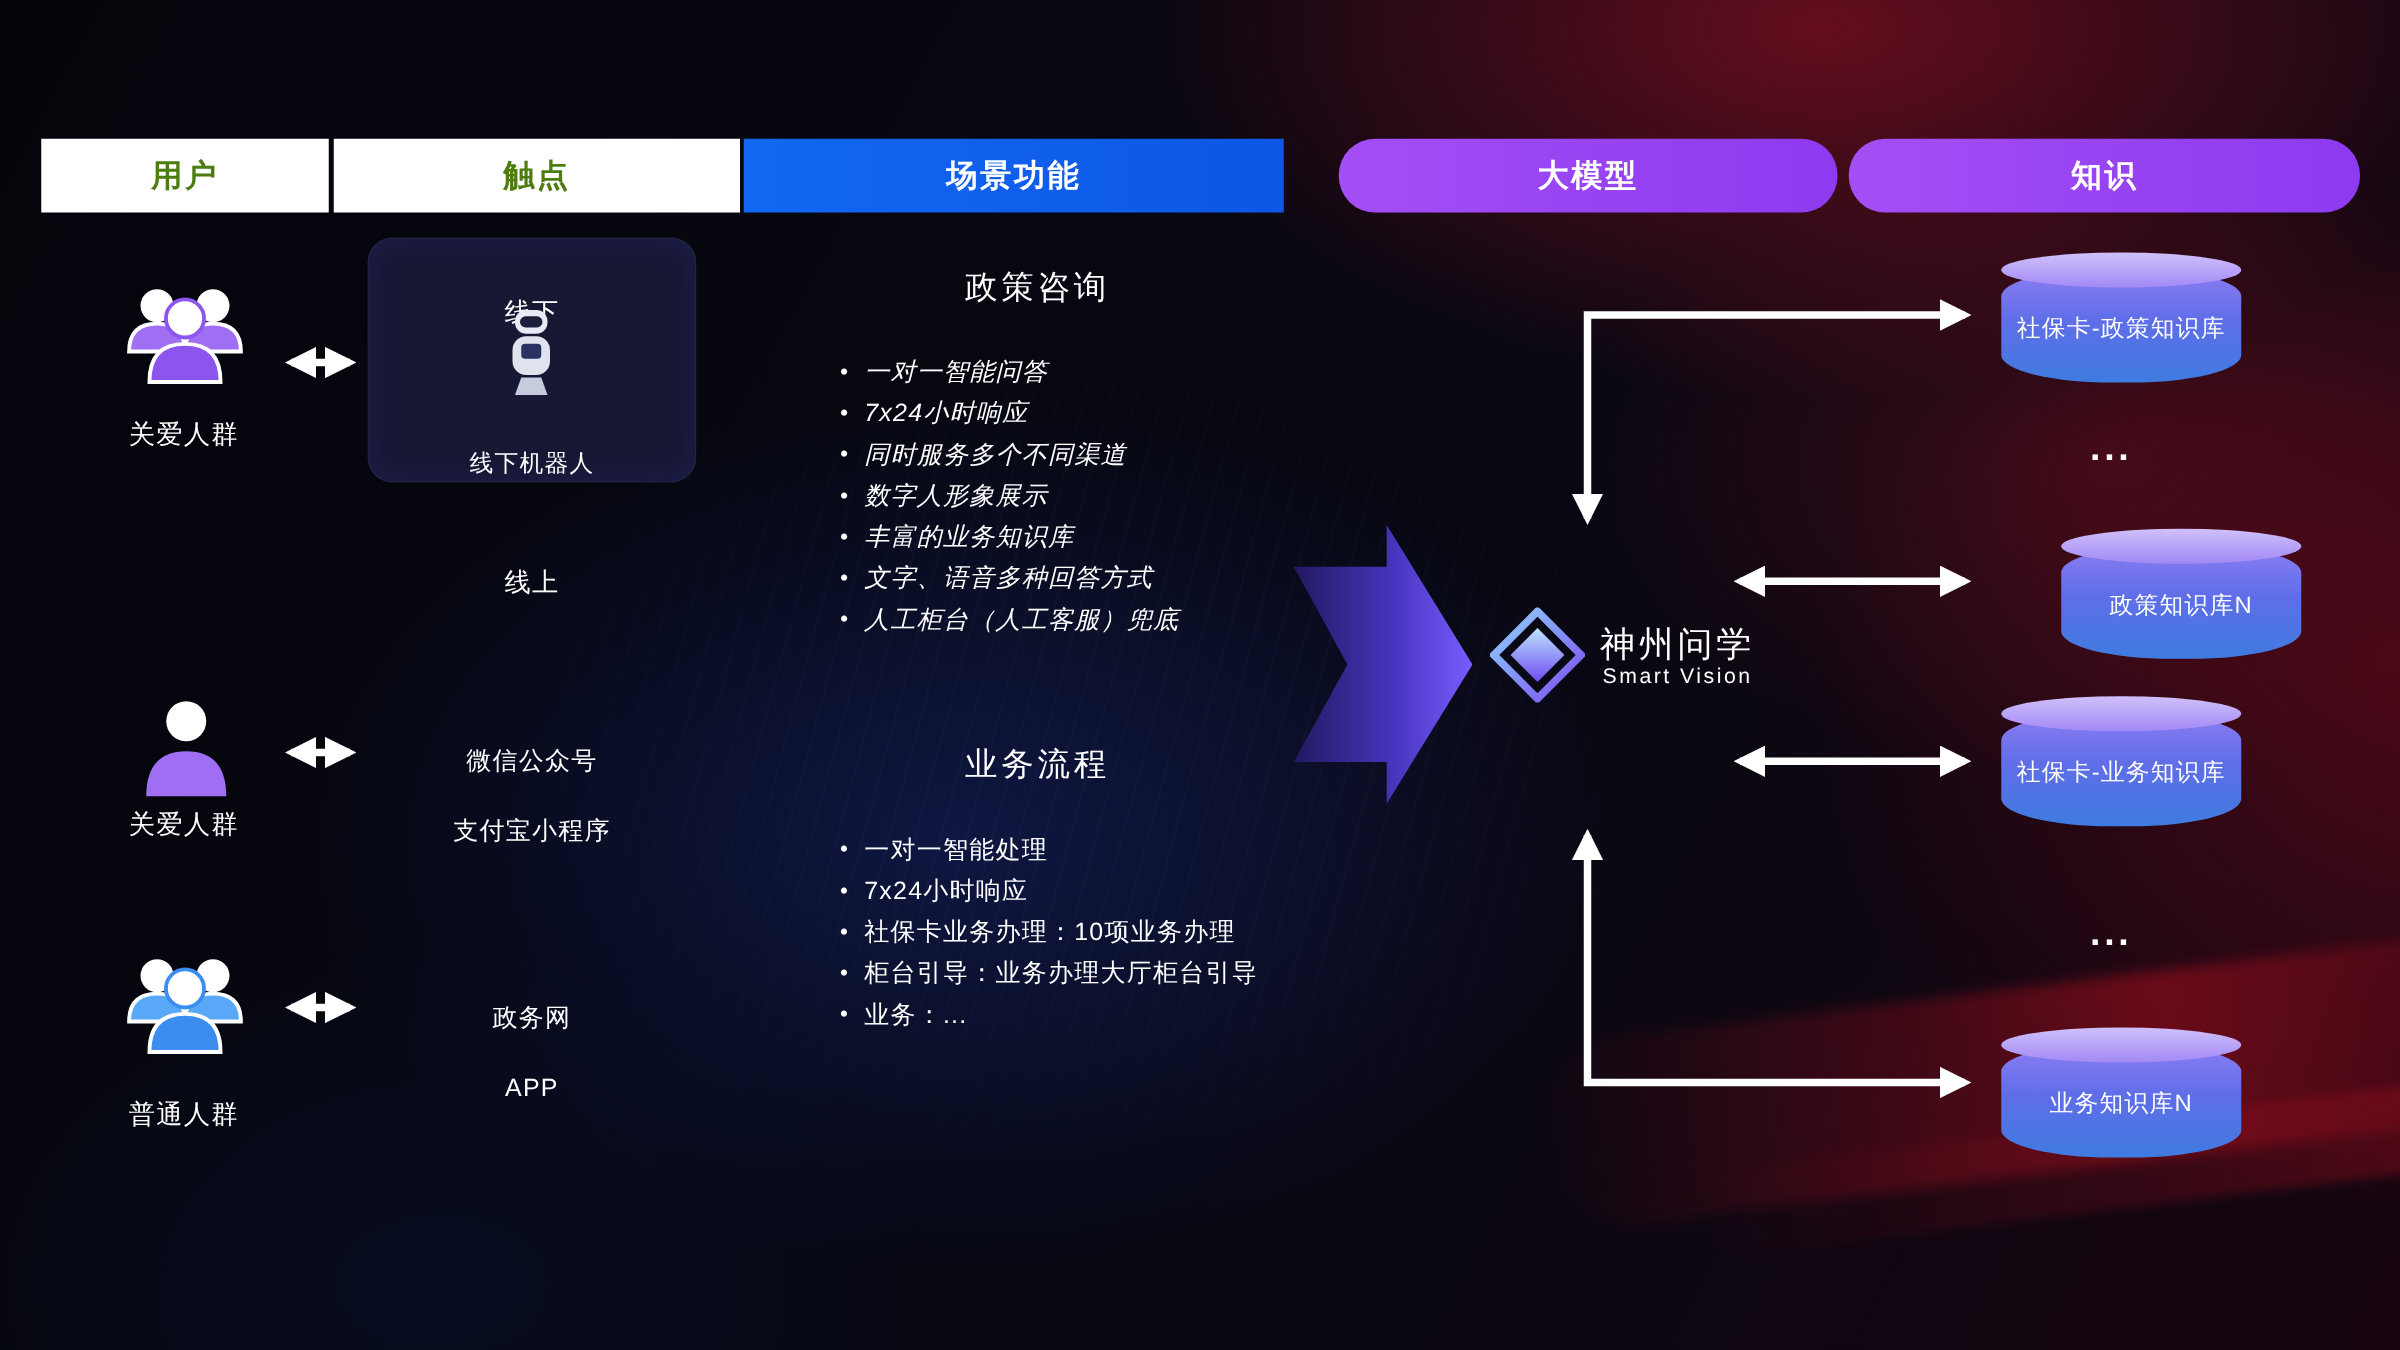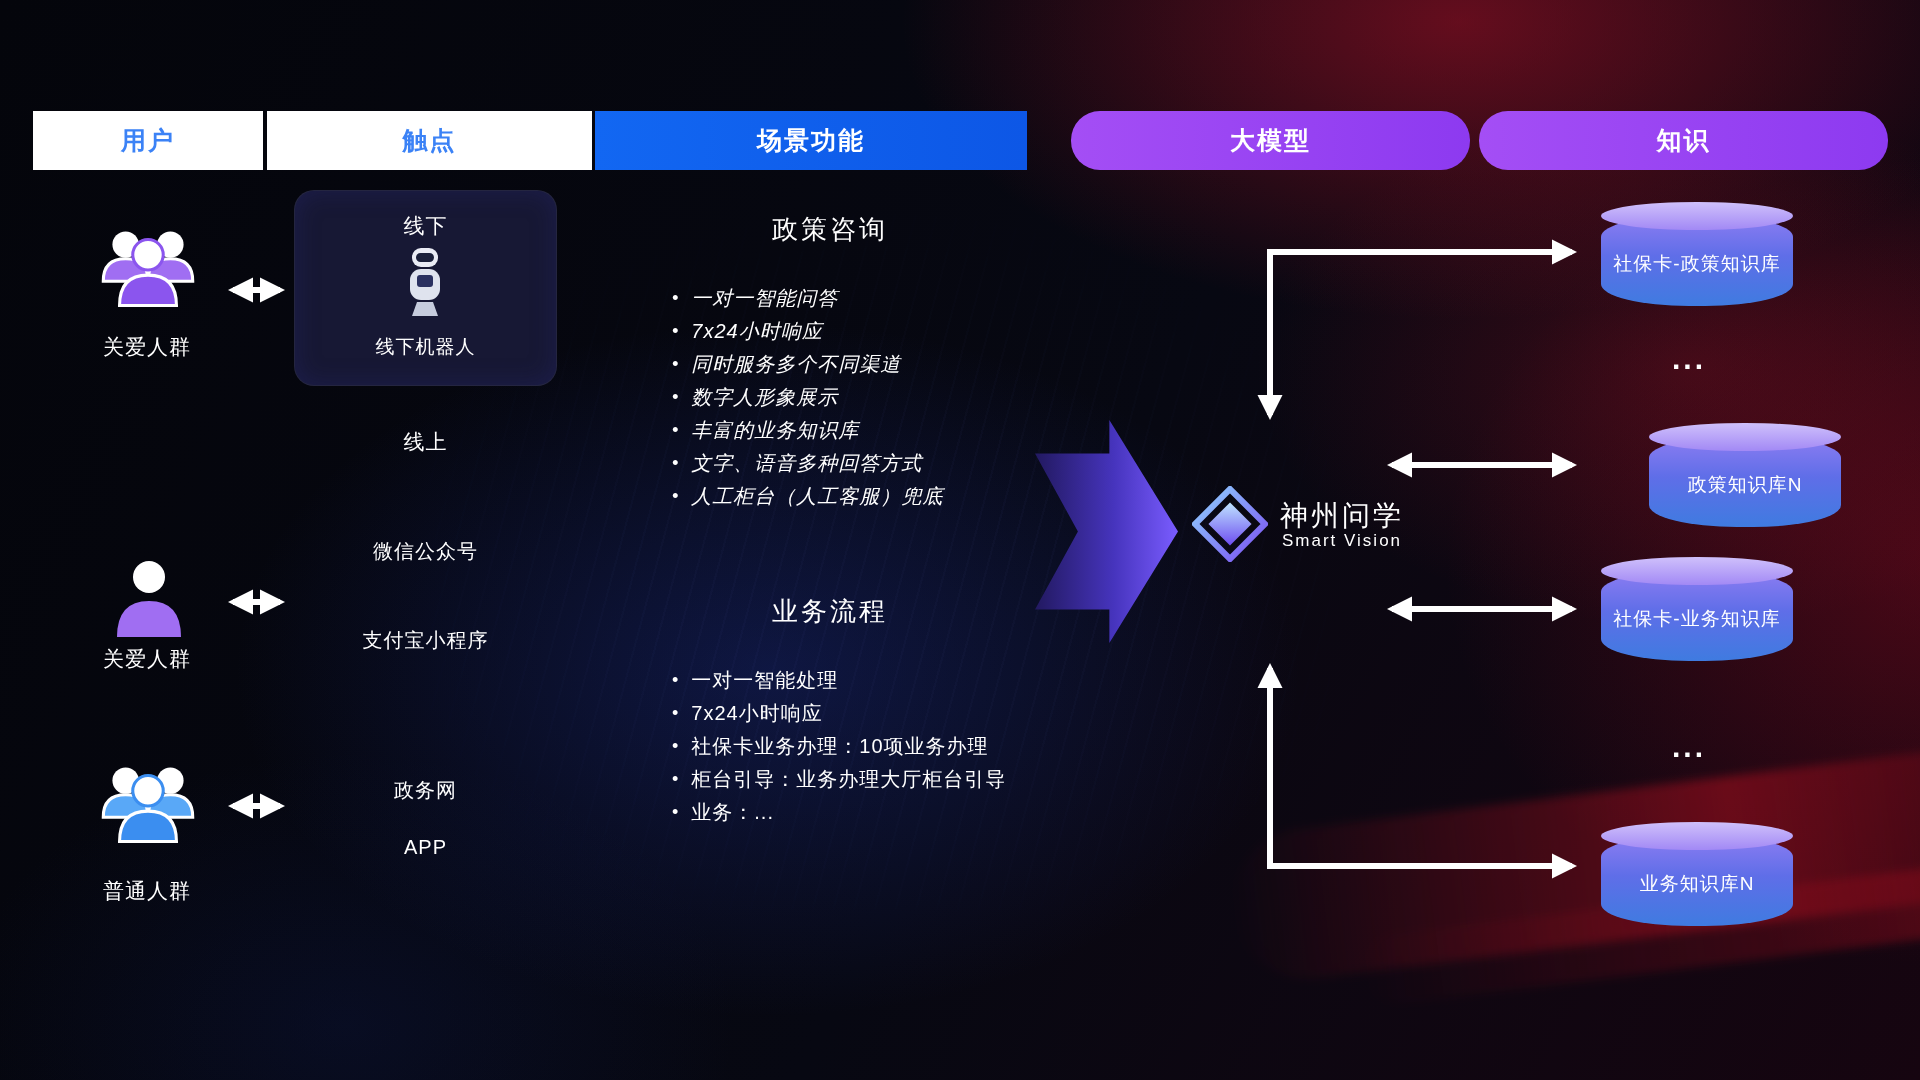--- a/index.html
+++ b/index.html
@@ -24,27 +24,27 @@
   }
   .swoosh1 { right:-90px; top:790px; width:780px; height:150px; border-radius:90px;
     background:linear-gradient(90deg, rgba(120,8,22,0), rgba(165,14,30,.55) 65%, rgba(120,8,22,.25));
     transform:rotate(-7deg); filter:blur(5px); }
   .swoosh2 { right:-60px; top:900px; width:620px; height:70px; border-radius:60px;
     background:linear-gradient(90deg, rgba(120,8,22,0), rgba(150,12,28,.45));
     transform:rotate(-7deg); filter:blur(4px); }
 
   .hdr { top:111px; height:59px; display:flex; align-items:center; justify-content:center;
     font-size:25px; font-weight:700; letter-spacing:2px; }
-  .hdr.white { background:#fff; color:#3b82f6; }
+  .hdr.white { background:#fff; color:#4d7c0f; }
   .hdr.blue  { background:linear-gradient(90deg,#1267f2,#0d57e6); color:#fff; }
   .hdr.purple{ background:linear-gradient(90deg,#a44ef5,#8d3af0); color:#fff;border-radius:29px; }
 
   .lbl { color:#fff; text-align:center; }
   .userlabel { font-size:21px; letter-spacing:1px; width:160px; }
-  .touchtext { font-size:20px; width:263px; letter-spacing:1px; }
+  .touchtext { font-size:20px; width:263px; letter-spacing:1px;margin-top:24px; }
 
   .card { left:294px; top:190px; width:263px; height:196px; border-radius:20px;
     background:rgba(26,27,58,.88); border:1px solid rgba(255,255,255,.06);
     box-shadow:0 0 24px rgba(40,40,120,.35) inset; }
 
   .scene-title { font-size:26px; font-weight:500; letter-spacing:3px; color:#fff; text-align:center; width:260px;font-family:Liberation Serif, serif; }
   ul.bullets { list-style:none; color:#fff; font-size:20px; }
   ul.bullets li { height:33px; line-height:33px; white-space:nowrap; letter-spacing:1px; }
   ul.bullets li::before { content:"•"; margin-right:12px; font-size:18px; position:relative; top:-1px; }
 
@@ -133,21 +133,21 @@
       <rect x="10" y="2" width="26" height="19" rx="9" fill="#e9ebf4"></rect>
       <rect x="14" y="7" width="18" height="9" rx="4.5" fill="#1a1f3a"></rect>
       <rect x="8" y="23" width="30" height="31" rx="11" fill="#dfe3ee"></rect>
       <rect x="15" y="29" width="16" height="12" rx="3" fill="#2b3160"></rect>
       <path d="M15 56 L31 56 L36 70 L10 70 Z" fill="#c6ccdd"></path>
     </svg>
   </div>
   <div class="abs lbl touchtext" style="left:294px;top:334px;font-size:19px;">线下机器人</div>
 
   <div class="abs lbl touchtext" style="left:294px;top:428px;font-size:21px;">线上</div>
-  <div class="abs lbl touchtext" style="left:294px;top:538px;">微信公众号</div>
+  <div class="abs lbl touchtext" style="left:294px;top:571px;">微信公众号</div>
   <div class="abs lbl touchtext" style="left:294px;top:627px;">支付宝小程序</div>
   <div class="abs lbl touchtext" style="left:294px;top:777px;">政务网</div>
   <div class="abs lbl touchtext" style="left:294px;top:836px;">APP</div>
 
   <div class="abs scene-title" style="left:700px;top:212px;">政策咨询</div>
   <ul class="abs bullets" style="left:672px;top:282px;font-style:italic;">
     <li>一对一智能问答</li>
     <li>7x24小时响应</li>
     <li>同时服务多个不同渠道</li>
     <li>数字人形象展示</li>

